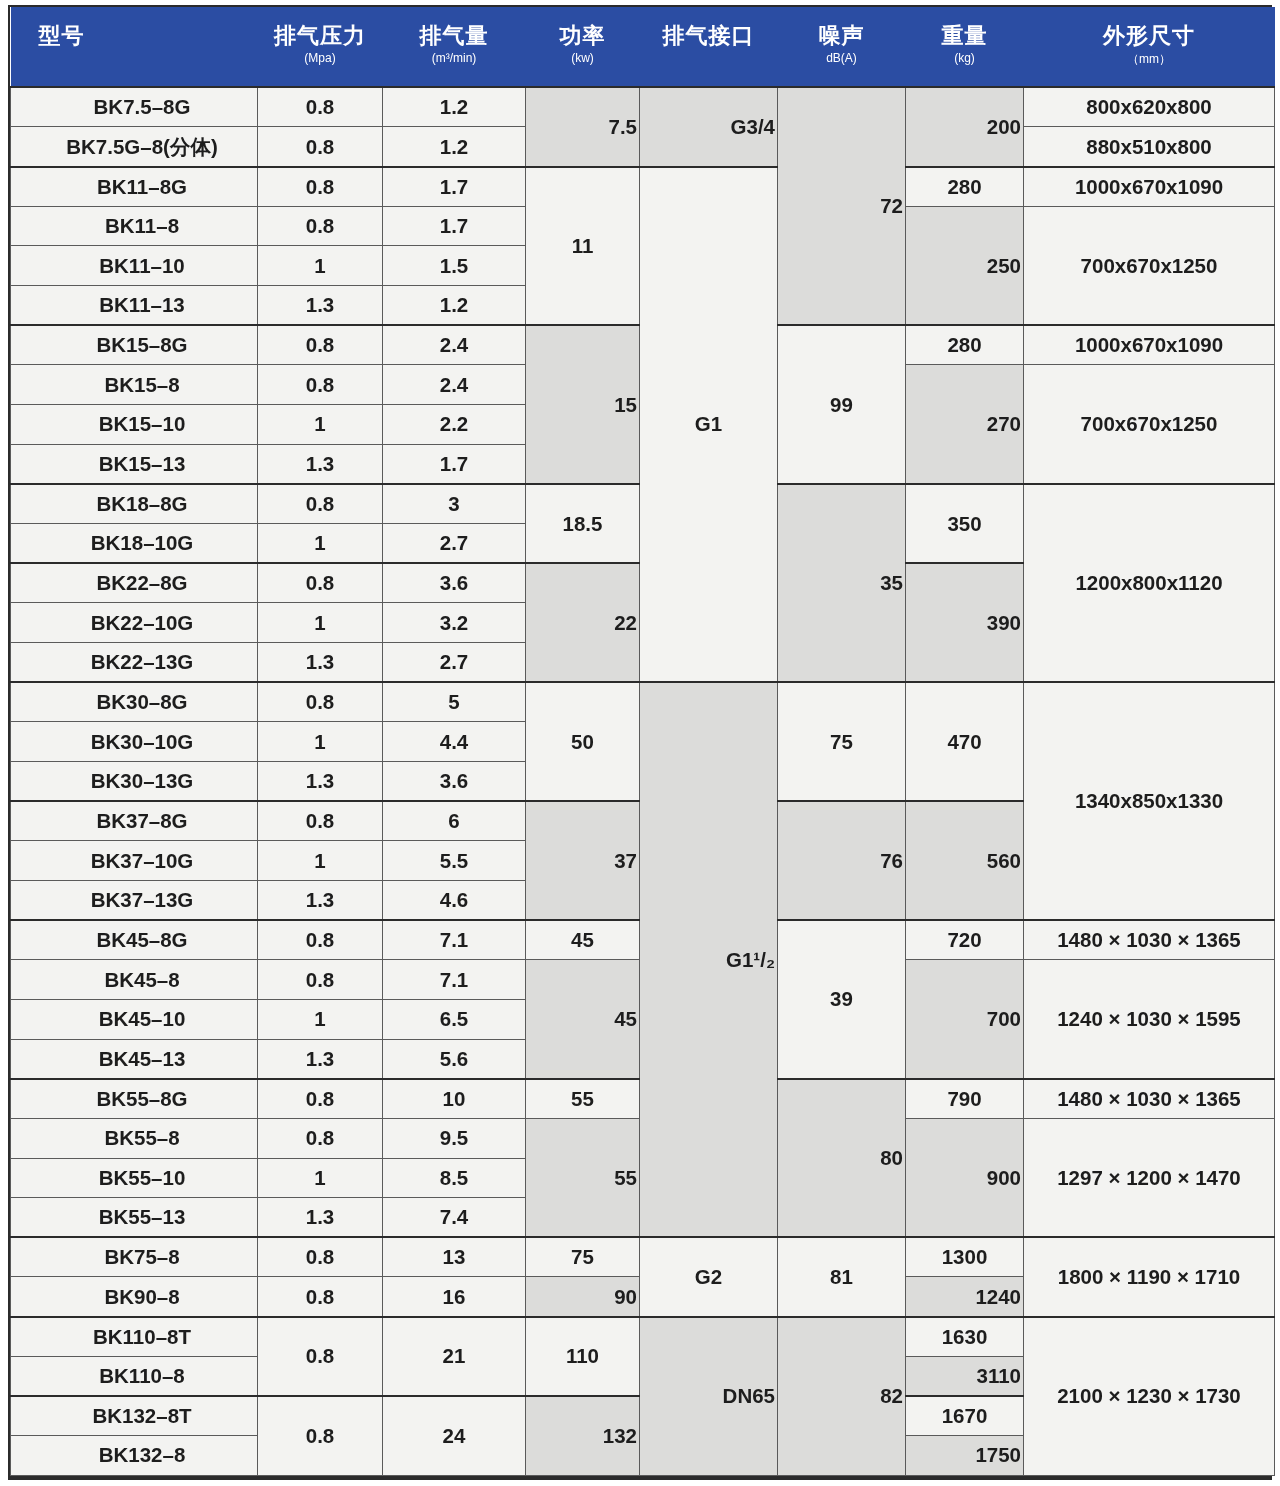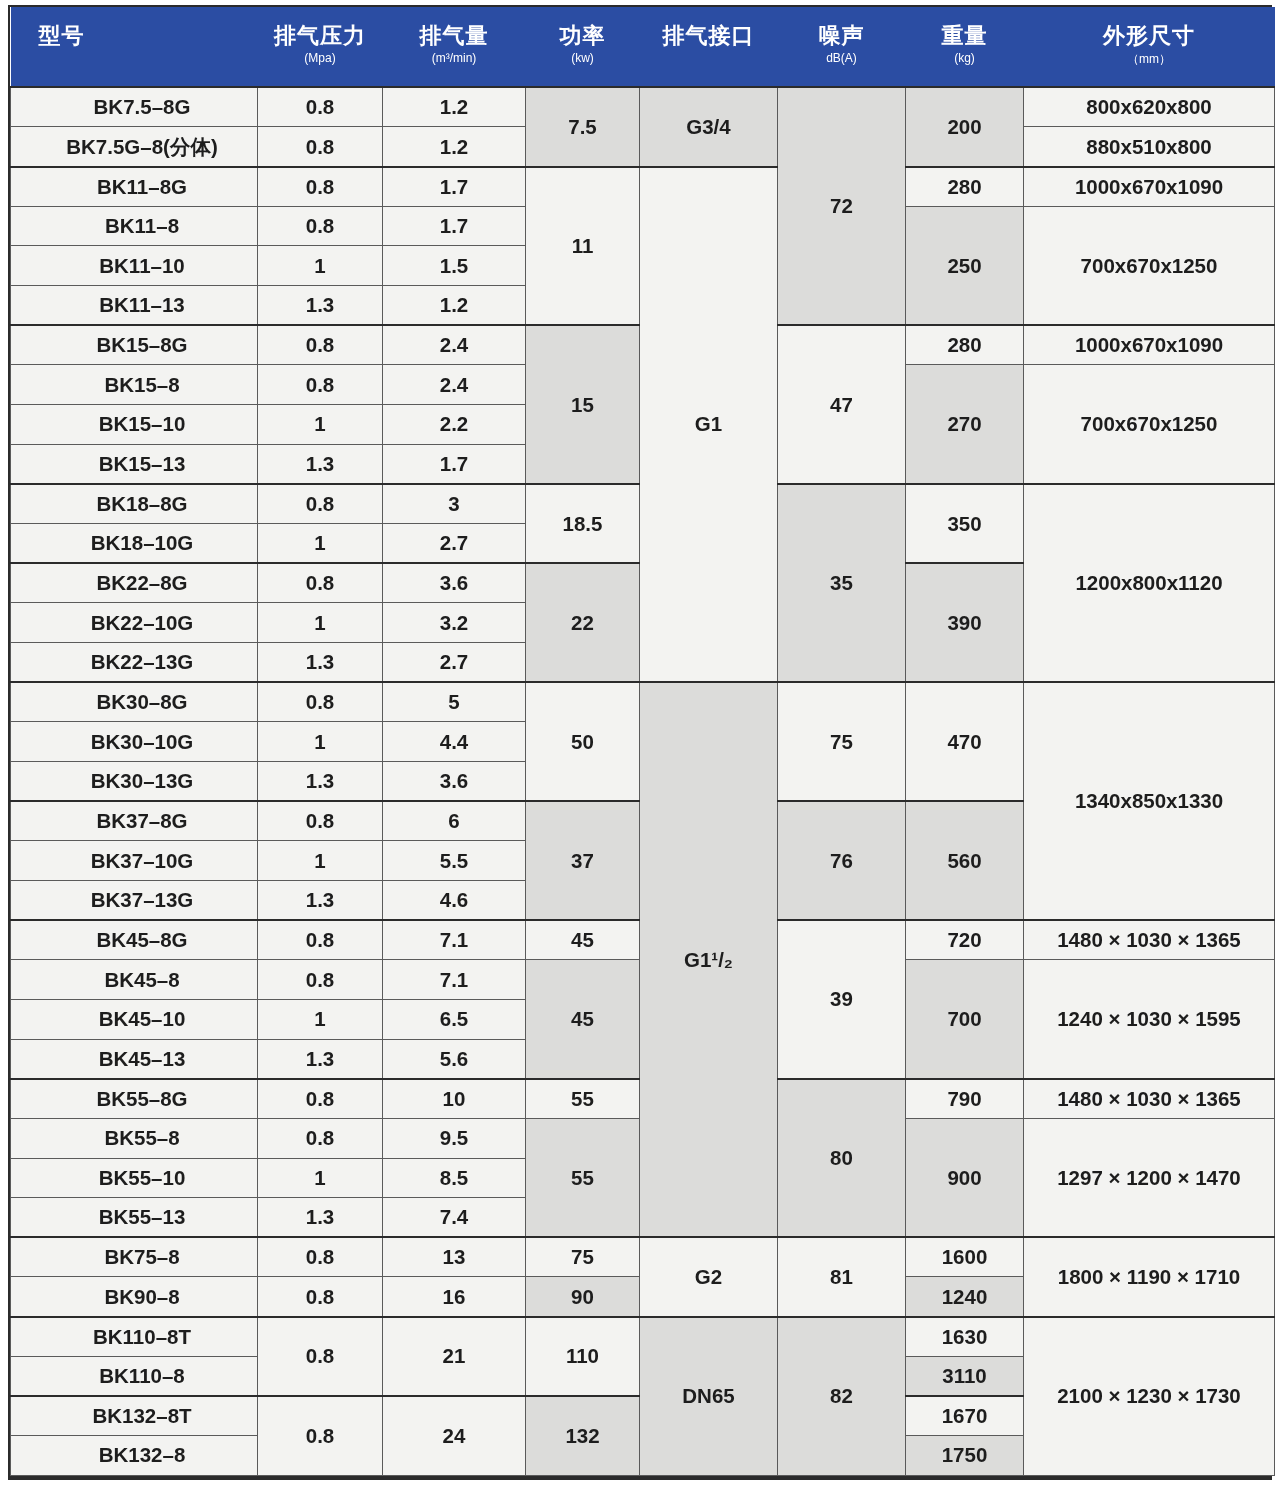--- a/index.html
+++ b/index.html
@@ -12,21 +12,21 @@
   body{width:1280px;height:1486px;font-family:"Liberation Sans","DejaVu Sans",sans-serif;color:var(--text);}
   .table-wrap{position:absolute;left:8px;top:5px;width:1264px;border:2px solid var(--outer);border-bottom-width:4px;}
   table{border-collapse:collapse;table-layout:fixed;width:100%;}
   thead th{background:var(--header-bg);color:var(--header-text);height:60px;vertical-align:middle;padding:16px;font-weight:600;margin-left:48px;}
   thead th .main{font-size:22px;letter-spacing:1px;line-height:1.15;}
   thead th .sub{font-size:12px;font-weight:400;letter-spacing:0;min-height:19px;margin-top:3px;}
   thead th.k-model{text-align:left;padding-left:28px;}
   tbody td{border:1px solid var(--grid);background:var(--cell-bg);text-align:center;vertical-align:middle;
            font-size:20.5px;font-weight:600;padding:0 2px;overflow:hidden;white-space:nowrap;}
   tbody tr{height:39.66px;}
-  tbody td.sh{background:var(--cell-shaded);}
+  tbody td.sh{background:var(--cell-shaded);text-align:right;}
   tbody td.k-model{text-align:center;padding-left:18px;}
   tbody tr.grp td{border-top:2.5px solid var(--outer);}
   thead tr{border-bottom:2.5px solid var(--outer);}
 </style>
 </head>
 <body>
 
 <div class="table-wrap">
   <table>
     <colgroup>
@@ -116,21 +116,21 @@
         <tr>
           <td class="k-model">BK11–13</td>
           <td class="k-pressure">1.3</td>
           <td class="k-displacement">1.2</td>
         </tr>
         <tr class="grp">
           <td class="k-model">BK15–8G</td>
           <td class="k-pressure">0.8</td>
           <td class="k-displacement">2.4</td>
           <td class="k-power sh" rowspan="4">15</td>
-          <td class="k-noise" rowspan="4">47</td>
+          <td class="k-noise" rowspan="4">99</td>
           <td class="k-weight">280</td>
           <td class="k-dimensions">1000x670x1090</td>
         </tr>
         <tr>
           <td class="k-model">BK15–8</td>
           <td class="k-pressure">0.8</td>
           <td class="k-displacement">2.4</td>
           <td class="k-weight sh" rowspan="3">270</td>
           <td class="k-dimensions" rowspan="3">700x670x1250</td>
         </tr>
@@ -267,21 +267,21 @@
           <td class="k-pressure">1.3</td>
           <td class="k-displacement">7.4</td>
         </tr>
         <tr class="grp">
           <td class="k-model">BK75–8</td>
           <td class="k-pressure">0.8</td>
           <td class="k-displacement">13</td>
           <td class="k-power">75</td>
           <td class="k-interface" rowspan="2">G2</td>
           <td class="k-noise" rowspan="2">81</td>
-          <td class="k-weight">1600</td>
+          <td class="k-weight">1300</td>
           <td class="k-dimensions" rowspan="2">1800 × 1190 × 1710</td>
         </tr>
         <tr>
           <td class="k-model">BK90–8</td>
           <td class="k-pressure">0.8</td>
           <td class="k-displacement">16</td>
           <td class="k-power sh">90</td>
           <td class="k-weight sh">1240</td>
         </tr>
         <tr class="grp">

